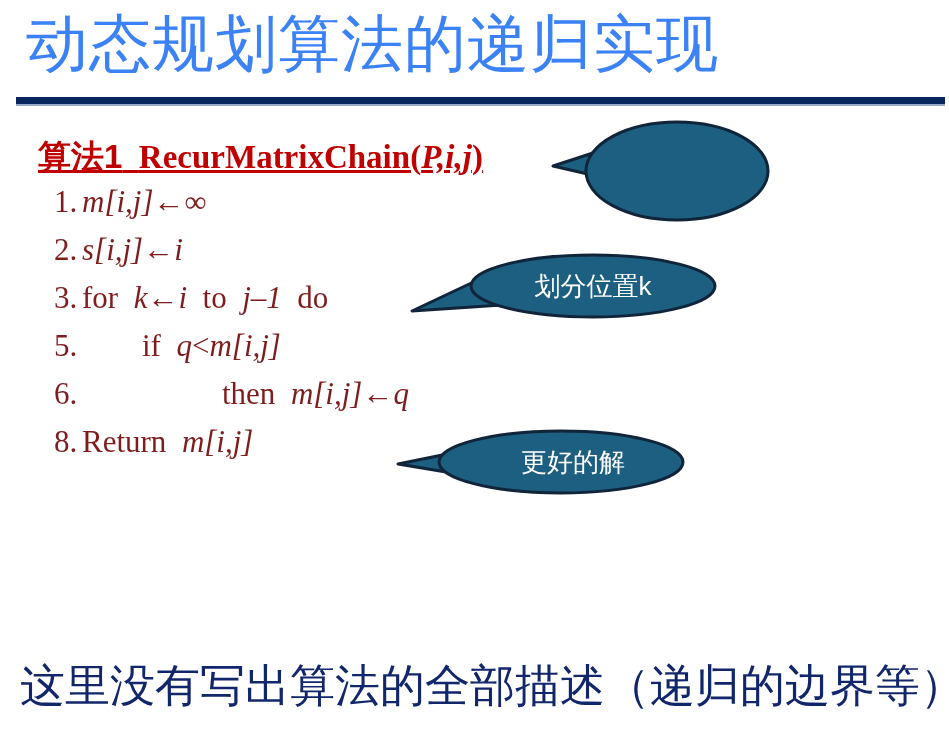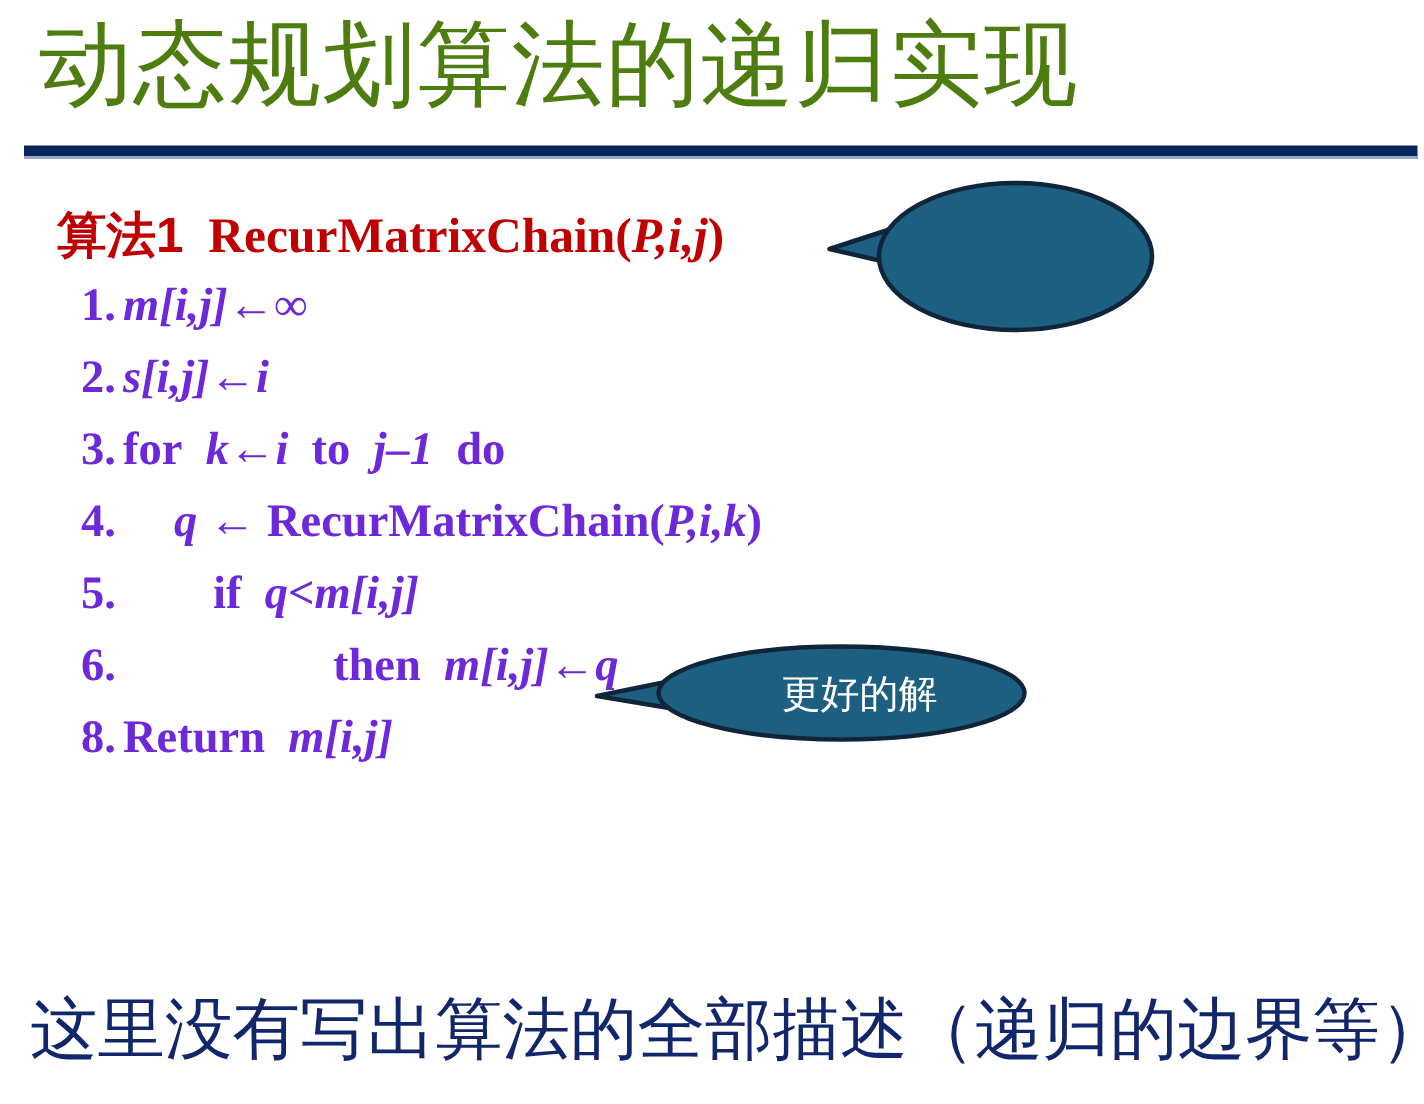--- a/index.html
+++ b/index.html
@@ -17,21 +17,21 @@
   }
 
   
   #title {
     position: absolute;
     left: 26px;
     top: 6px;
     font-family: "Liberation Sans", "DejaVu Sans", sans-serif;
     font-size: 62px;
     line-height: 76px;
-    color: #4d7c0f;
+    color: #3b82f6;
     letter-spacing: 1px;
     white-space: nowrap;
   }
   #title-rule {
     position: absolute;
     left: 16px;
     top: 97px;
     width: 929px;
     height: 7px;
     background: #09255E;
@@ -45,31 +45,32 @@
     top: 136px;
     width: 860px;
   }
   .algo-head {
     font-family: "Liberation Serif", "DejaVu Serif", serif;
     font-weight: bold;
     font-size: 33px;
     line-height: 42px;
     color: #C00000;
     white-space: nowrap;
+    text-decoration: underline;
   }
   .algo-head .zh {
     font-family: "Liberation Sans", "DejaVu Sans", sans-serif;
   }
   .line {
     position: relative;
     font-family: "Liberation Serif", "DejaVu Serif", serif;
-    font-weight: bold;
+    font-weight: normal;
     font-size: 31px;
     line-height: 48px;
-    color: #6d28d9;
+    color: #7f1d1d;
     white-space: nowrap;
   }
   .num {
     display: inline-block;
     width: 44px;
     text-align: left;
     padding-left: 16px;
     box-sizing: border-box;
   }
   .ind1 { padding-left: 0px; }
@@ -136,23 +137,20 @@
     </div>
 
     <div class="line">
       <span class="num">2.</span><span class="ind1"><span class="it">s</span><span class="it">[i,j]</span><span>←</span><span class="it">i</span></span>
     </div>
 
     <div class="line">
       <span class="num">3.</span><span class="ind1"><span>for</span>&nbsp;&nbsp;<span class="it">k</span><span>←</span><span class="it">i</span>&nbsp;&nbsp;<span>to</span>&nbsp;&nbsp;<span class="it">j–1</span>&nbsp;&nbsp;<span>do</span></span>
     </div>
 
-    <div class="line">
-      <span class="num">4.</span><span class="ind2"><span class="it">q</span> <span>←</span> <span>RecurMatrixChain(</span><span class="it">P,i,k</span><span>)</span></span>
-    </div>
 
 
     <div class="line">
       <span class="num">5.</span><span class="ind3"><span>if</span>&nbsp;&nbsp;<span class="it">q</span><span>&lt;</span><span class="it">m</span><span class="it">[i,j]</span></span>
     </div>
 
     <div class="line">
       <span class="num">6.</span><span class="ind4"><span>then</span>&nbsp;&nbsp;<span class="it">m</span><span class="it">[i,j]</span><span>←</span><span class="it">q</span></span>
     </div>
 
@@ -163,20 +161,27 @@
 
   </div>
 
   <div class="callout" style="left:553px; top:120px; width:218px; height:106px;">
     <svg width="218" height="106" viewBox="0 0 218 106">
       <path d="M0 46 L40 33 L52 58 Z" fill="#1C5F80" stroke="#10243A" stroke-width="3" stroke-linejoin="round"></path>
       <ellipse cx="124" cy="51" rx="91" ry="49" fill="#1C5F80" stroke="#10243A" stroke-width="3"></ellipse>
     </svg>
   </div>
 
+  <div class="callout" style="left:410px; top:253px; width:308px; height:70px;">
+    <svg width="308" height="70" viewBox="0 0 308 70">
+      <path d="M2 58 L74 24 L92 52 Z" fill="#1C5F80" stroke="#10243A" stroke-width="3" stroke-linejoin="round"></path>
+      <ellipse cx="183" cy="33" rx="122" ry="31" fill="#1C5F80" stroke="#10243A" stroke-width="3"></ellipse>
+    </svg>
+    <div class="ctext" style="left:61px; top:20px; width:244px;">划分位置k</div>
+  </div>
 
   <div class="callout" style="left:396px; top:425px; width:290px; height:70px;">
     <svg width="290" height="70" viewBox="0 0 290 70">
       <path d="M2 39 L66 26 L68 50 Z" fill="#1C5F80" stroke="#10243A" stroke-width="3" stroke-linejoin="round"></path>
       <ellipse cx="165" cy="37" rx="122" ry="31" fill="#1C5F80" stroke="#10243A" stroke-width="3"></ellipse>
     </svg>
     <div class="ctext" style="left:55px; top:24px; width:244px;">更好的解</div>
   </div>
 
   <div id="footer">这里没有写出算法的全部描述（递归的边界等）</div>

